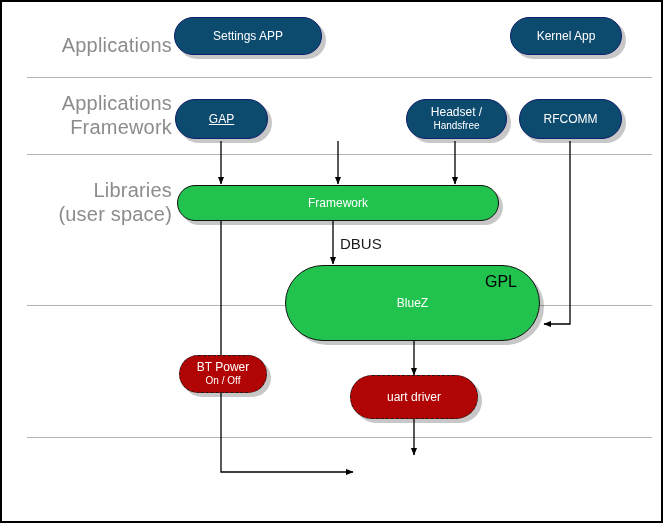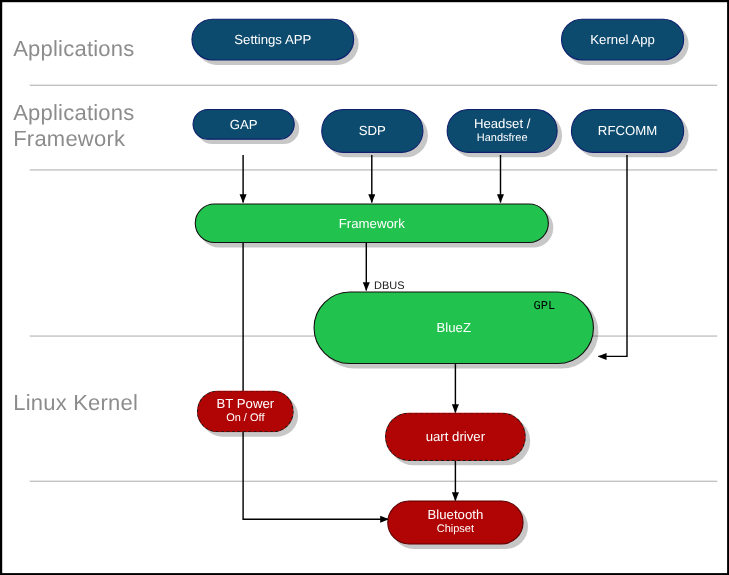--- a/index.html
+++ b/index.html
@@ -18,21 +18,21 @@
     border: 2px solid #000000;
     box-sizing: border-box;
     overflow: hidden;
   }
   
   .layer-label {
     position: absolute;
     color: #8c8c8c;
     font-size: 20px;
     line-height: 24px;
-    text-align: left;
+    text-align: right;
     white-space: pre-line;
     letter-spacing: .2px;
   }
   
   .divider {
     position: absolute;
     height: 1px;
     background: #b3b3b3;
     left: 25px;
     width: 625px;
@@ -57,31 +57,29 @@
   .node.green { background: #22c24e; border: 1px solid #111111; }
   .node.red   { background: #b10404; border: 1px solid #5a0000; }
   .node.dashed { border: 1.5px dashed #1a1a1a; }
   .node .l1 { font-size: 12px; }
   .node .l2 { font-size: 10px; }
   .node.big { font-size: 13px; }
 
   .corner-tag {
     position: absolute;
     color: #000000;
-    font-size: 11px;
+    font-size: 16px;
     z-index: 6;
-    font-family: Liberation Mono, monospace;
   }
   .edge-label {
     position: absolute;
     color: #1a1a1a;
-    font-size: 10px;
+    font-size: 15px;
     background: transparent;
     z-index: 6;
-    margin-top: 20px;
   }
   svg.wires {
     position: absolute;
     left: 0; top: 0;
     width: 663px;
     height: 523px;
     z-index: 2;
     pointer-events: none;
   }
 </style>
@@ -93,22 +91,23 @@
   <div class="divider" style="top:75px;"></div>
   <div class="divider" style="top:152px;"></div>
   <div class="divider" style="top:303px;"></div>
   <div class="divider" style="top:435px;"></div>
 
   <div class="layer-label" style="left:10px; top:31px;  width:160px;">Applications</div>
 
   <div class="layer-label" style="left:10px; top:89px;  width:160px;">Applications
 Framework</div>
 
+  <div class="layer-label" style="left:10px; top:176px; width:160px;">Libraries
+(user space)</div>
 
-  <div class="layer-label" style="left:10px; top:353px; width:160px;">Linux Kernel</div>
 
 
   <svg class="wires" viewBox="0 0 663 523">
     <defs>
       <marker id="ah" markerWidth="9" markerHeight="9" refX="7.4" refY="3.2" orient="auto" markerUnits="userSpaceOnUse">
         <path d="M0,0 L8,3.2 L0,6.4 z" fill="#000000"></path>
       </marker>
     </defs>
 
     <path d="M219,139 L219,182" stroke="#000" stroke-width="1.3" fill="none" marker-end="url(#ah)"></path>
@@ -129,55 +128,48 @@
   </svg>
 
   <div class="node blue" style="left:172px; top:15px; width:148px; height:38px;">
     <span class="l1">Settings APP</span>
   </div>
 
   <div class="node blue" style="left:508px; top:15px; width:112px; height:38px;">
     <span class="l1">Kernel App</span>
   </div>
 
-  <div class="node blue" style="left:173px; top:97px; width:93px; height:28px;">
+  <div class="node blue" style="left:173px; top:97px; width:93px; height:40px;text-decoration:underline;">
     <span class="l1">GAP</span>
   </div>
 
-  <div class="node blue" style="left:290px; top:97px; width:93px; height:40px;">
-    <span class="l1">SDP</span>
-  </div>
 
   <div class="node blue" style="left:404px; top:97px; width:101px; height:40px;">
     <span class="l1">Headset /</span>
     <span class="l2">Handsfree</span>
   </div>
 
   <div class="node blue" style="left:517px; top:97px; width:103px; height:40px;">
     <span class="l1">RFCOMM</span>
   </div>
 
   <div class="node green big" style="left:175px; top:183px; width:322px; height:36px;">
     <span class="l1">Framework</span>
   </div>
 
   <div class="edge-label" style="left:338px; top:233px;">DBUS</div>
 
-  <div class="node green big" style="left:283px; top:263px; width:255px; height:66px;">
+  <div class="node green big" style="left:283px; top:263px; width:255px; height:76px;">
     <span class="l1">BlueZ</span>
   </div>
   <div class="corner-tag" style="left:483px; top:271px;">GPL</div>
 
   <div class="node red dashed" style="left:177px; top:353px; width:88px; height:38px;">
     <span class="l1">BT Power</span>
     <span class="l2">On / Off</span>
   </div>
 
   <div class="node red dashed" style="left:348px; top:373px; width:128px; height:44px;">
     <span class="l1">uart driver</span>
   </div>
 
-  <div class="node red" style="left:350px; top:453px; width:124px; height:40px;">
-    <span class="l1">Bluetooth</span>
-    <span class="l2">Chipset</span>
-  </div>
 
 </div>
 
 </body></html>

